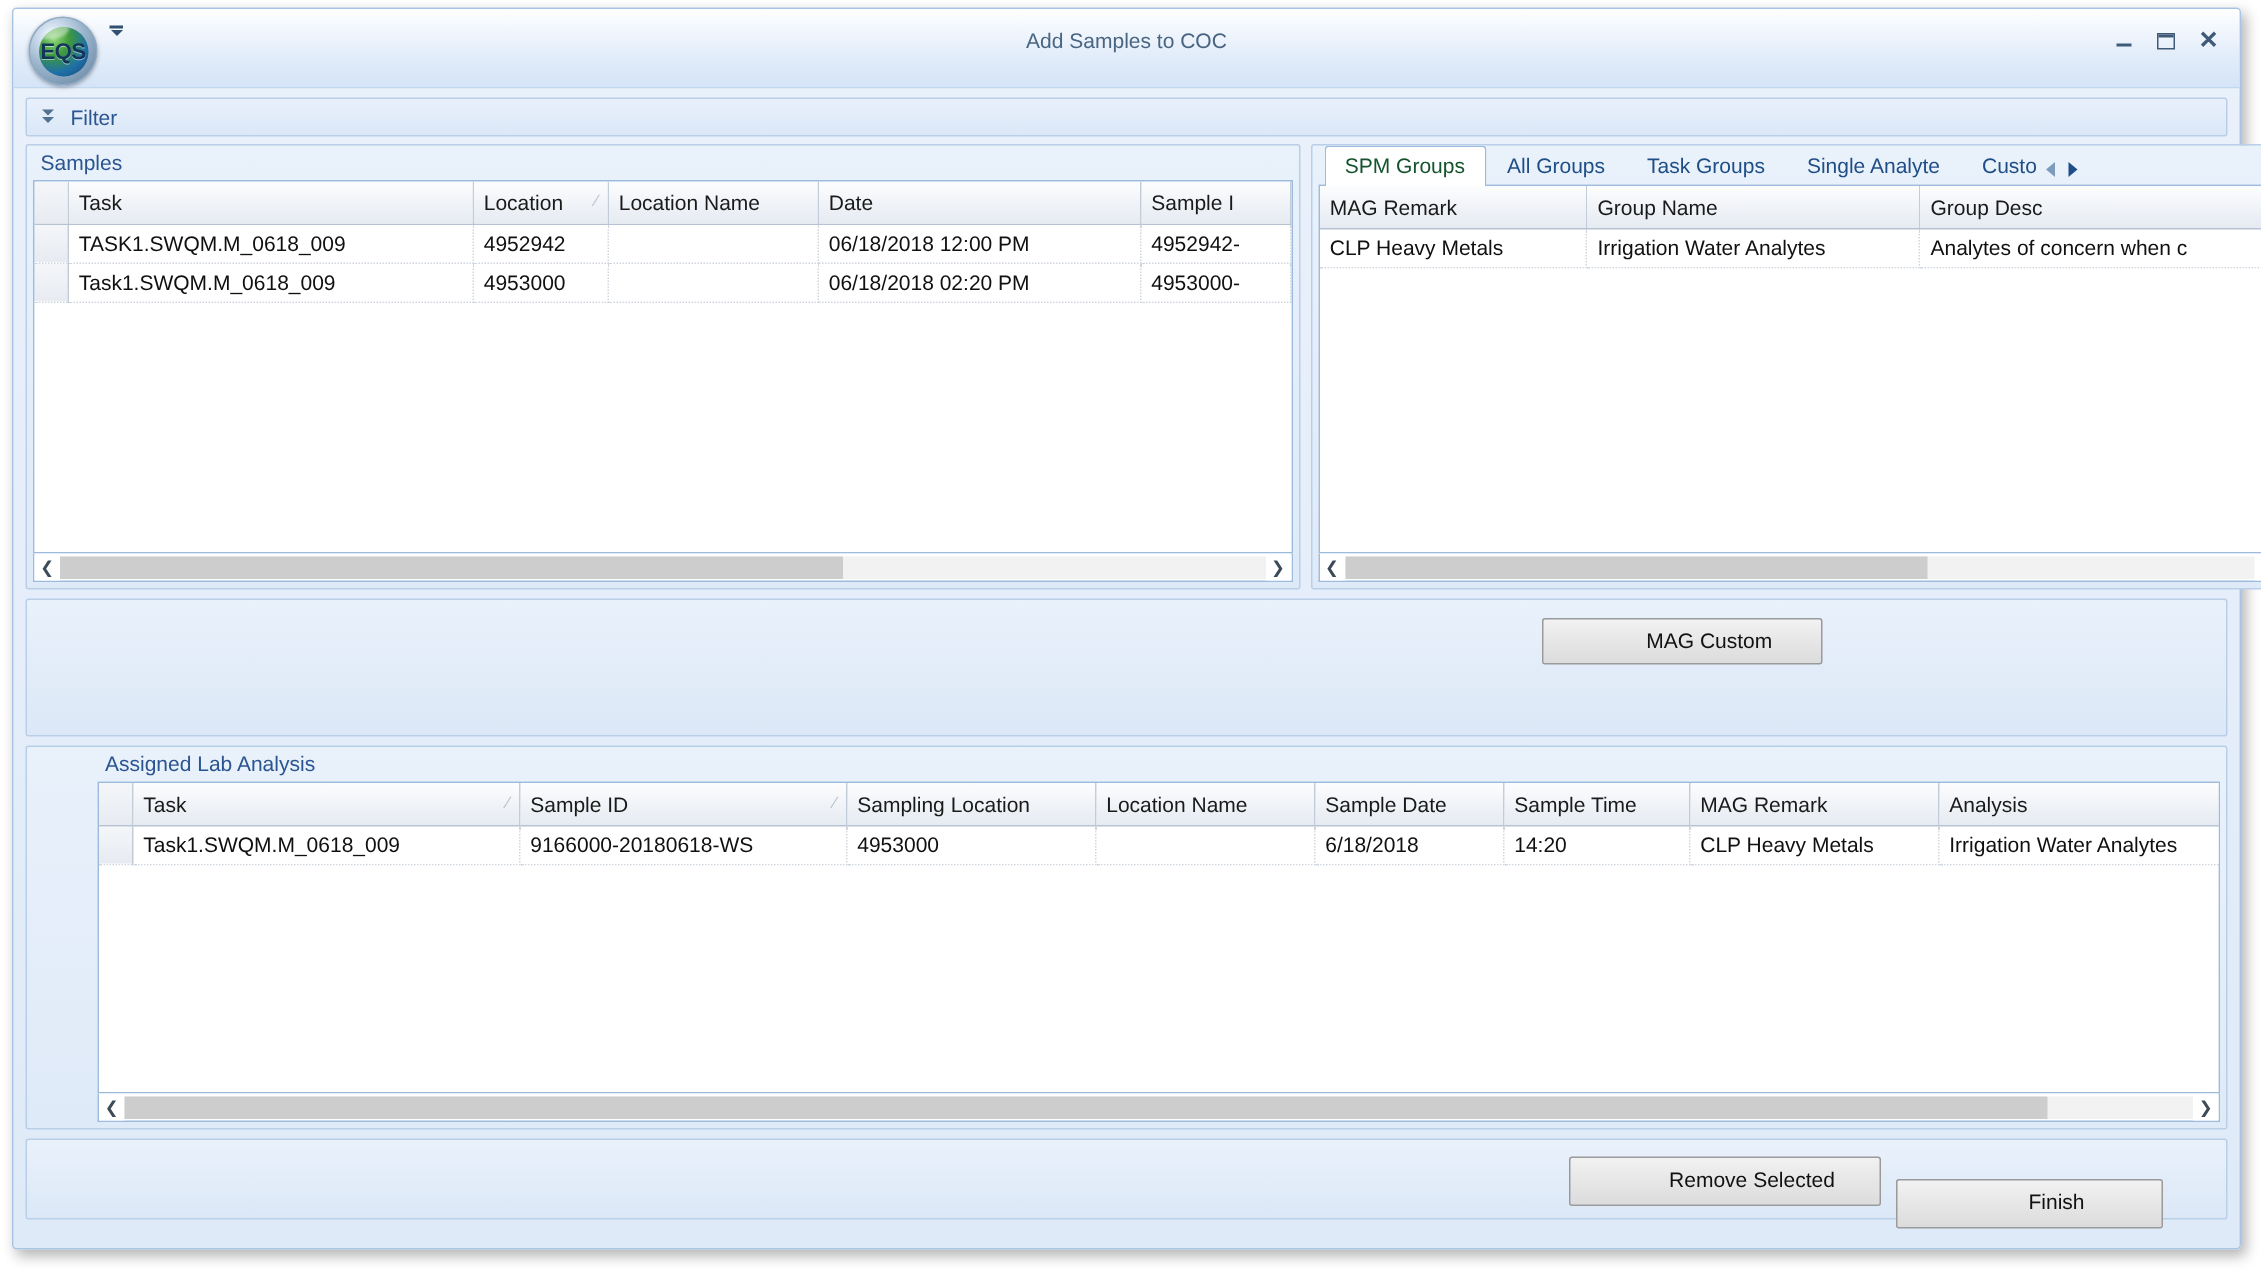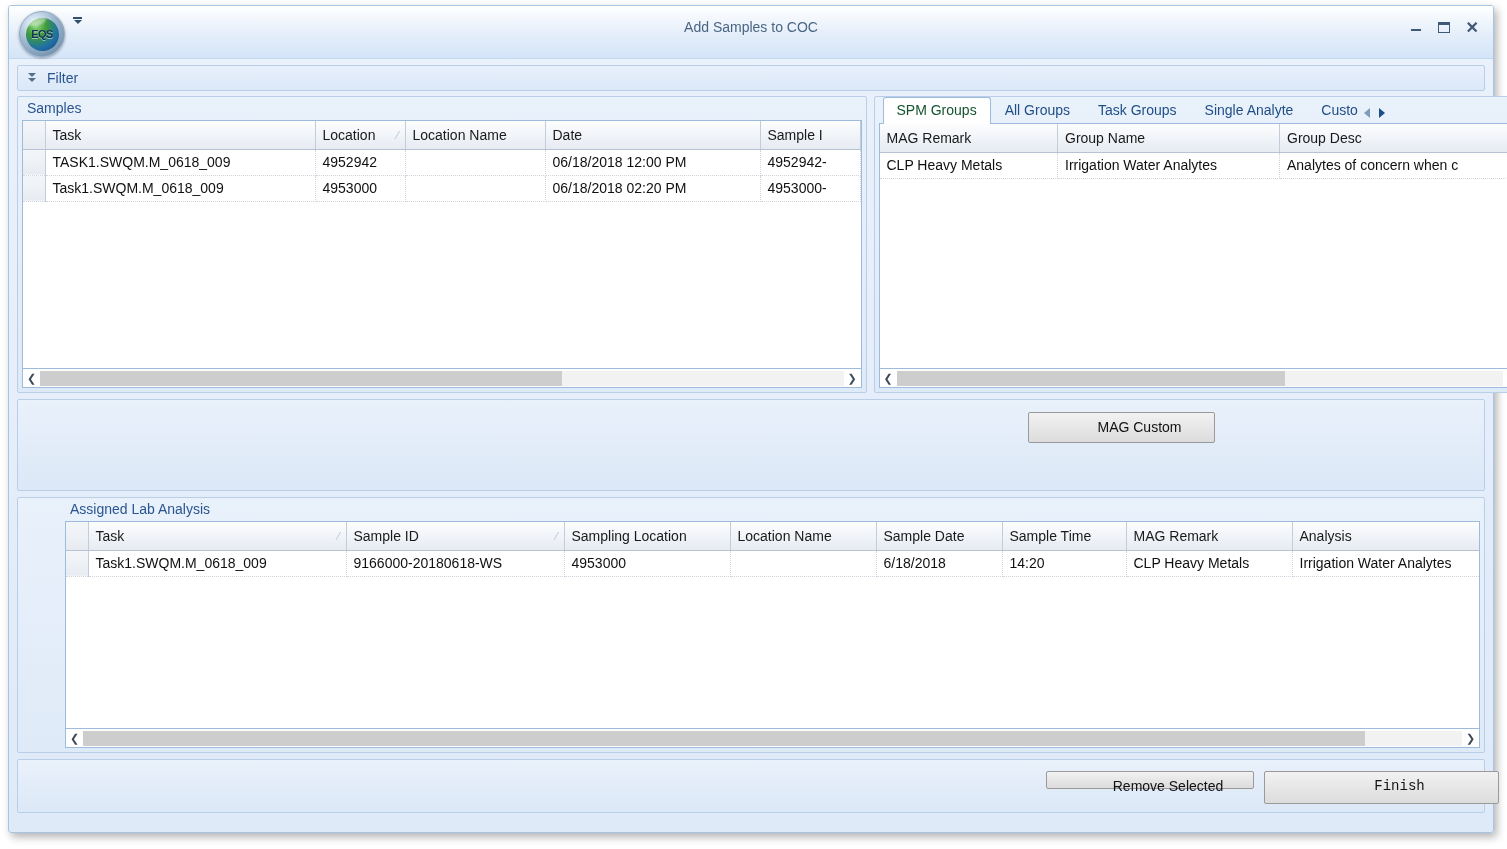--- a/index.html
+++ b/index.html
@@ -67,21 +67,21 @@
     content: "";
     position: absolute;
     left: -6px; top: -6px;
     width: 26px; height: 14px;
     border-radius: 50%;
     background: rgba(255,255,255,0.45);
     filter: blur(1px);
   }
   .orb-text {
     position: relative;
-    font-size: 11px;
+    font-size: 15px;
     font-weight: bold;
     color: #12355a;
     letter-spacing: -0.5px;
     font-family: "Liberation Sans", sans-serif;
     text-shadow: 0 1px 0 rgba(255,255,255,0.5);
   }
   .qat-caret {
     position: absolute;
     left: 64px;
     top: 11px;
@@ -440,29 +440,28 @@
     border: 1px solid #b9cfe8;
     border-radius: 2px;
     box-sizing: border-box;
     position: relative;
   }
   .btn-remove {
     position: absolute;
     left: 1028px;
     top: 11px;
     width: 208px;
-    height: 18px;
+    height: 33px;
   }
   .btn-finish {
     position: absolute;
     left: 1246px;
-    top: 11px;
-    width: 235px;
+    top: 26px;
+    width: 178px;
     height: 33px;
-    font-family: Liberation Mono, monospace;
   }
 </style>
 </head>
 <body>
 
 <div id="app-window">
 
   <div class="title-bar">
     <div class="orb">
       <div class="orb-inner">

